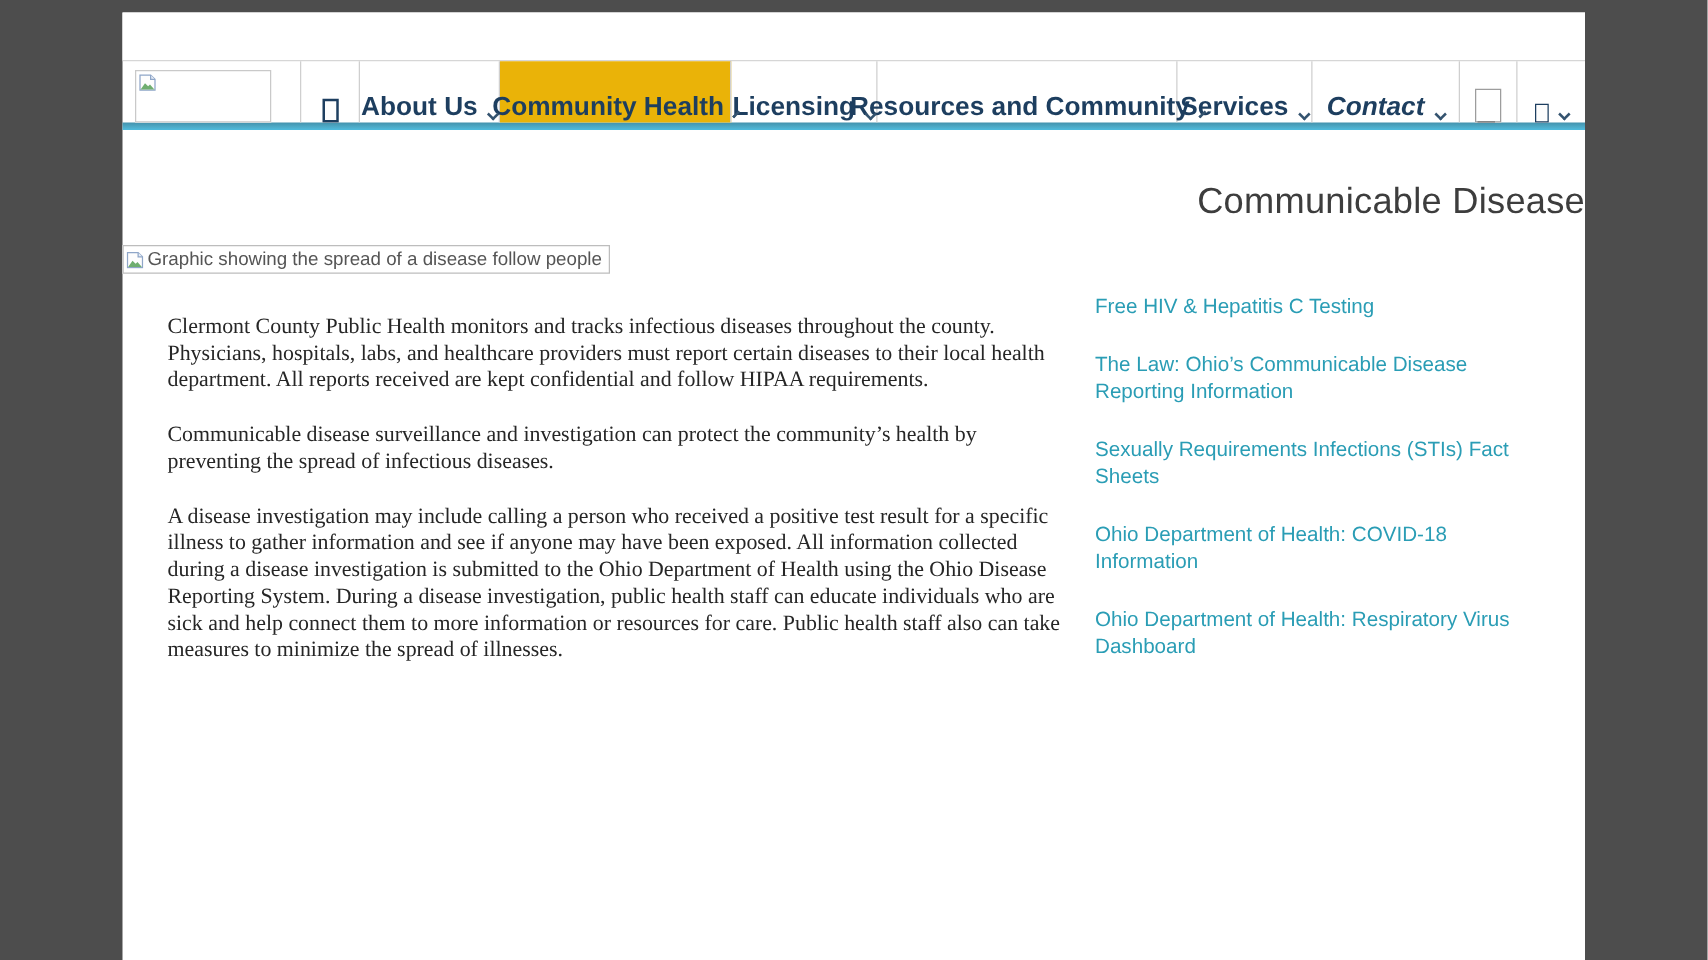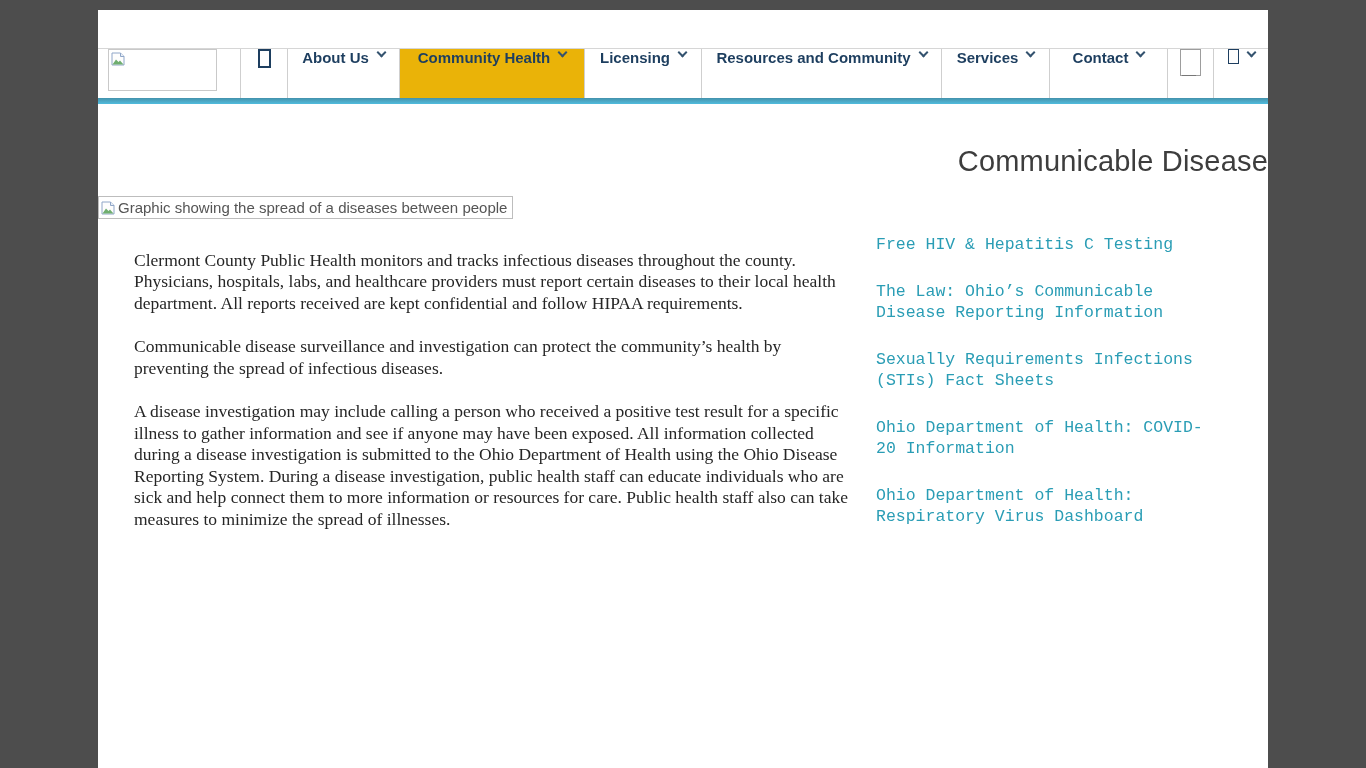--- a/index.html
+++ b/index.html
@@ -19,44 +19,44 @@
   
   .header-top { height:38px; background:#fff; }
   .nav-row {
     height:50px;
     border-top:1px solid #d6d6d6;
     display:flex;
     align-items:stretch;
   }
   .nav-cell {
     display:flex;
-    align-items:flex-start;
+    align-items:flex-end;
     justify-content:center;
     border-right:1px solid #cfcfcf;
     color:#1d3e5f;
-    font-size:15px;
+    font-size:21px;
     font-weight:bold;
     white-space:nowrap;
     cursor:pointer;
   }
   .logo-cell { width:143px; justify-content:flex-start; padding-left:10px; }
   .logo-box {
     width:109px; height:42px;
     border:1px solid #c9c9c9;
     background:#fff;
     display:flex; align-items:flex-start; justify-content:flex-start;
     padding:2px;
   }
   .home-cell { width:47px; }
   .menu-item-1 { width:112px; }
   .menu-item-2 { width:185px; background:#eab308; }
   .menu-item-3 { width:117px; }
   .menu-item-4 { width:240px; }
   .menu-item-5 { width:108px; }
-  .menu-item-6 { width:118px; }
+  .menu-item-6 { width:118px;font-style:italic; }
   .icon-cell-1 { width:46px; }
   .icon-cell-2 { width:54px; border-right:none; }
 
   .chev {
     width:7px; height:7px;
     border-right:2px solid #34536f;
     border-bottom:2px solid #34536f;
     transform:rotate(45deg);
     display:inline-block;
     margin-left:9px;
@@ -120,21 +120,20 @@
     padding-top:15px;
     font-family:"Liberation Serif", serif;
     font-size:17.5px;
     line-height:21.5px;
     color:#262626;
   }
   .article p { margin-bottom:22px; }
   .sidebar {
     margin-left:20px;
     width:345px;
-    font-family:Liberation Mono, monospace;
   }
   .side-link {
     display:block;
     color:#2a9db5;
     font-size:16.5px;
     line-height:21px;
     margin-bottom:26px;
     text-decoration:none;
     cursor:pointer;
   }
@@ -209,36 +208,36 @@
   <main>
 
     <h1 class="page-title">Communicable Disease</h1>
 
     <div class="img-placeholder">
       <svg class="broken-img-icon" width="14" height="14" viewBox="0 0 14 14">
         <path d="M1 1 h8.5 l3.5 3.5 V13 H1 Z" fill="#fdfdfd" stroke="#8fa6c8" stroke-width="1"></path>
         <path d="M9.5 1 v3.5 H13" fill="#e8eef7" stroke="#8fa6c8" stroke-width="1"></path>
         <path d="M1.5 12.5 L5 7.5 L7.5 10 L9 8.5 L12.5 12.5 Z" fill="#6fae6f"></path>
       </svg>
-      <span>Graphic showing the spread of a diseases between people</span>
+      <span>Graphic showing the spread of a disease follow people</span>
     </div>
 
     <div class="content-row">
 
       <article class="article">
         <p>Clermont County Public Health monitors and tracks infectious diseases throughout the county. Physicians, hospitals, labs, and healthcare providers must report certain diseases to their local health department. All reports received are kept confidential and follow HIPAA requirements.</p>
         <p>Communicable disease surveillance and investigation can protect the community’s health by preventing the spread of infectious diseases.</p>
         <p>A disease investigation may include calling a person who received a positive test result for a specific illness to gather information and see if anyone may have been exposed. All information collected during a disease investigation is submitted to the Ohio Department of Health using the Ohio Disease Reporting System. During a disease investigation, public health staff can educate individuals who are sick and help connect them to more information or resources for care. Public health staff also can take measures to minimize the spread of illnesses.</p>
       </article>
 
       <aside class="sidebar">
         <a class="side-link">Free HIV &amp; Hepatitis C Testing</a>
         <a class="side-link">The Law: Ohio’s Communicable Disease Reporting Information</a>
         <a class="side-link">Sexually Requirements Infections (STIs) Fact Sheets</a>
-        <a class="side-link">Ohio Department of Health: COVID-20 Information</a>
+        <a class="side-link">Ohio Department of Health: COVID-18 Information</a>
         <a class="side-link">Ohio Department of Health: Respiratory Virus Dashboard</a>
       </aside>
 
     </div>
 
   </main>
 
 </div>
 
 </body></html>

